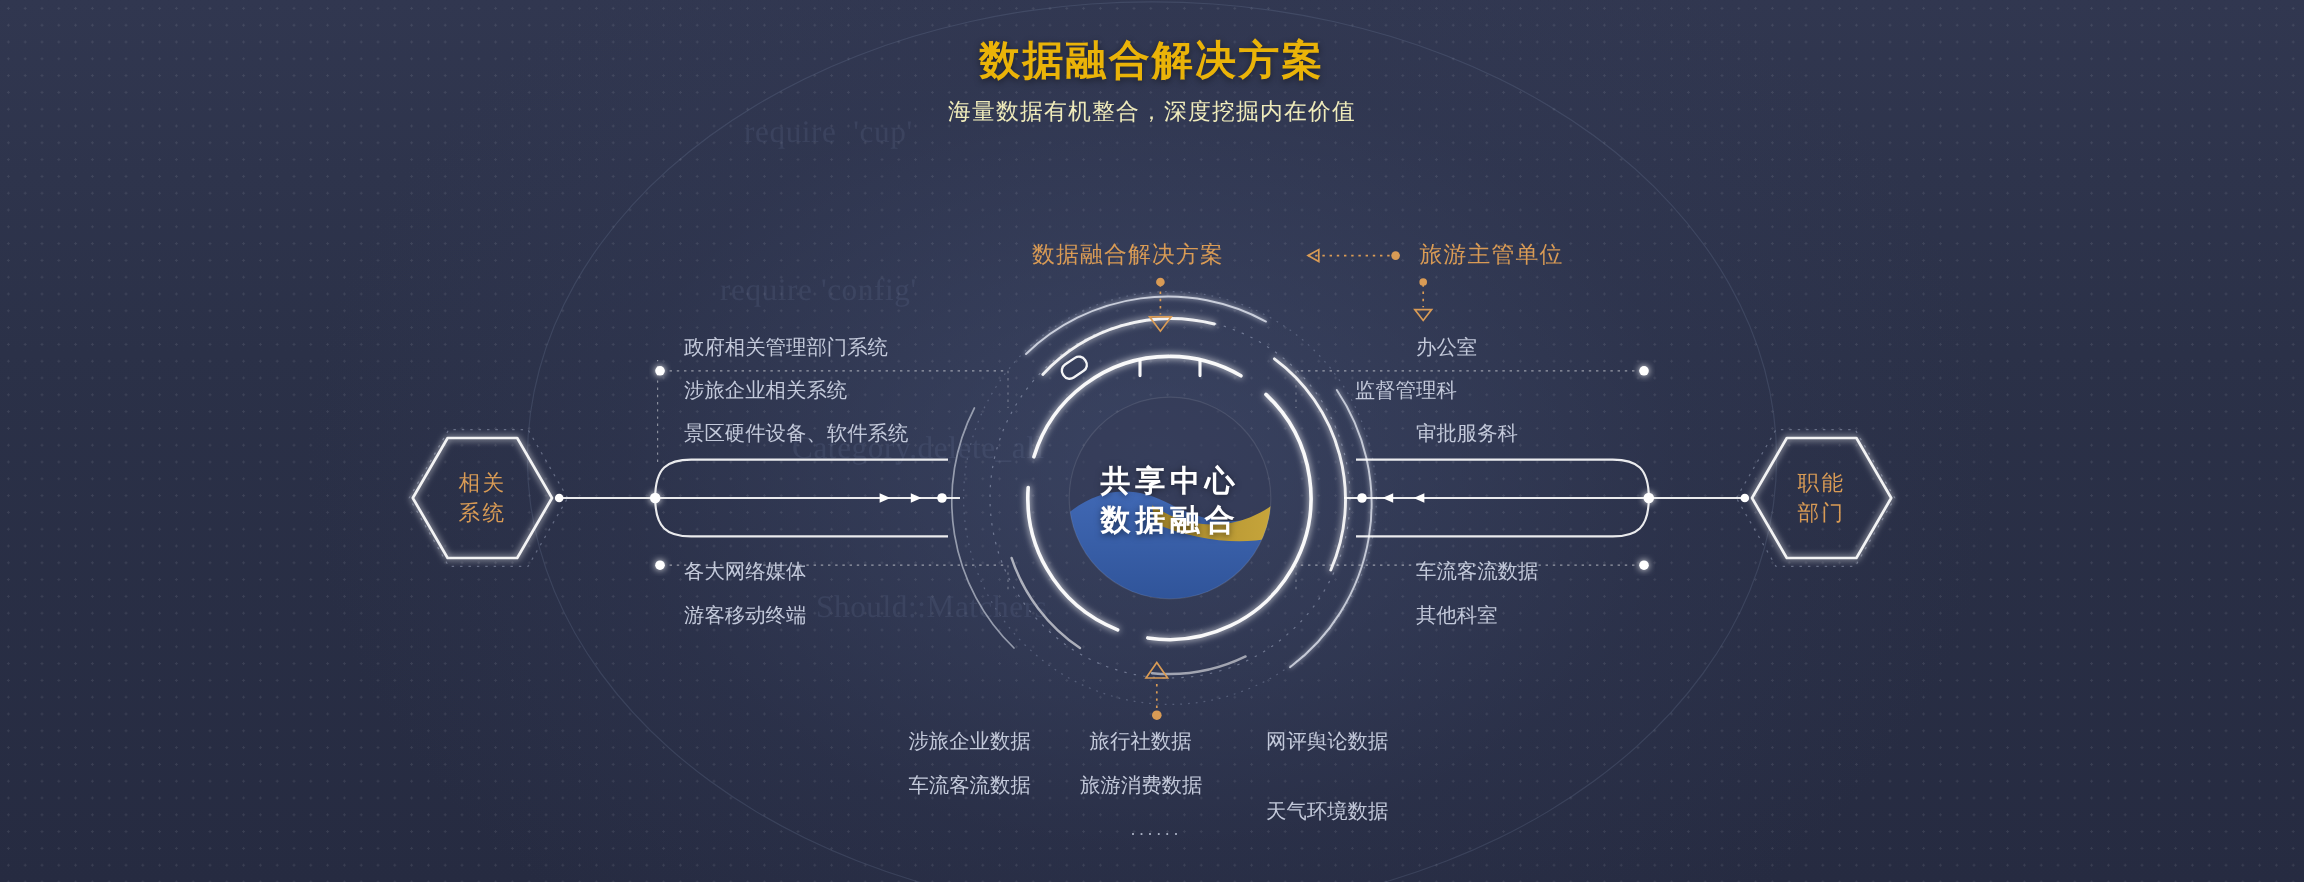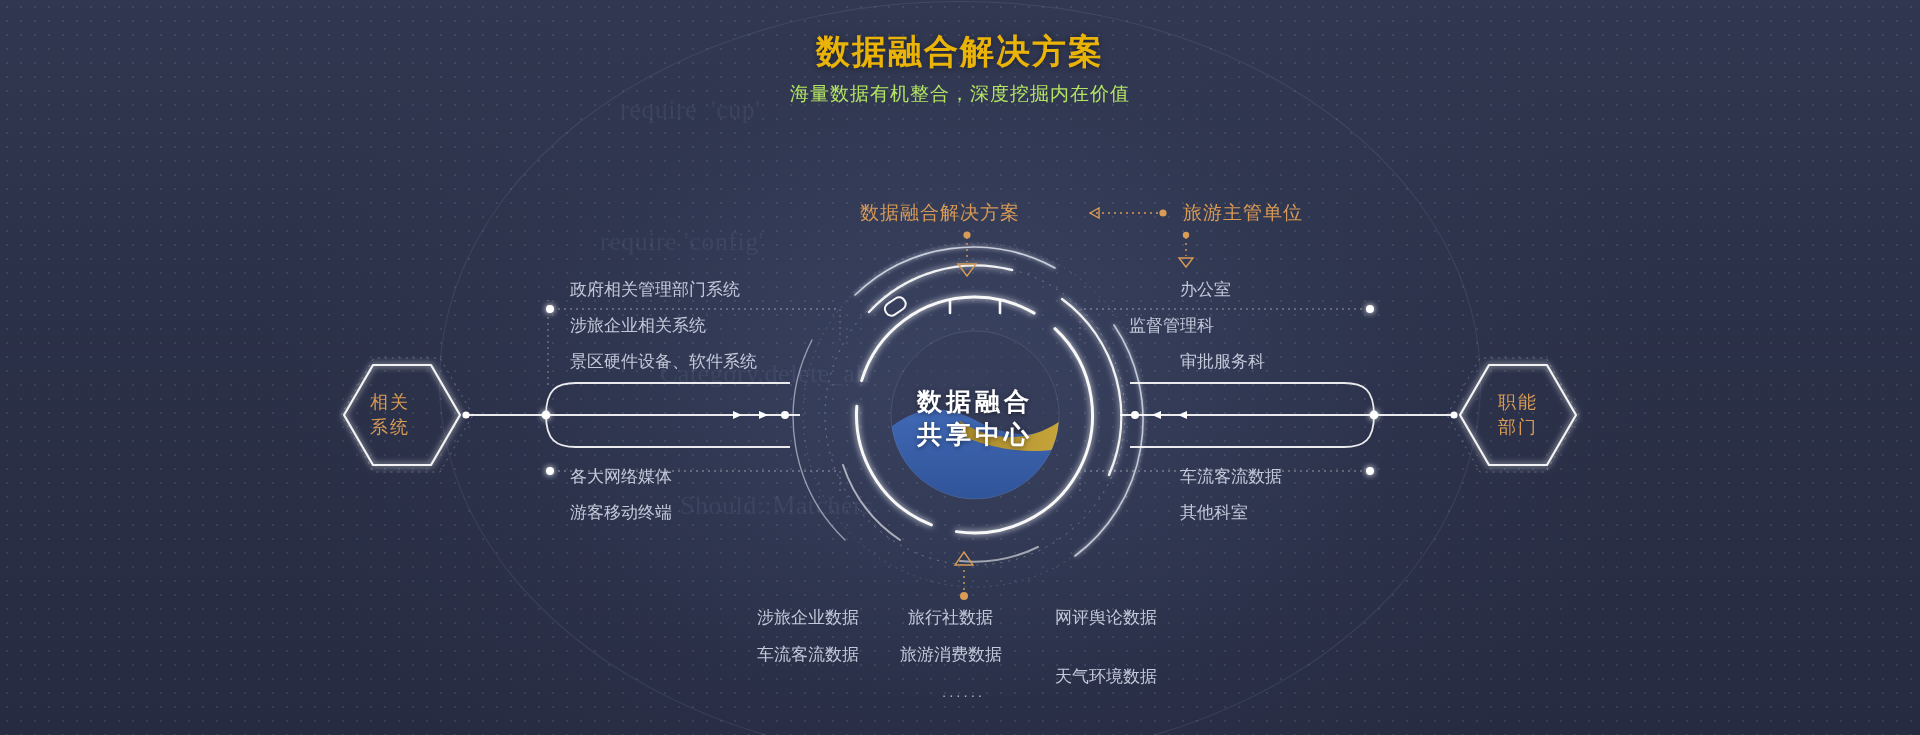--- a/index.html
+++ b/index.html
@@ -54,21 +54,21 @@
   
   #titleblock{
     position:absolute;left:0;right:0;top:34px;text-align:center;z-index:30;
   }
   #title{
     font-size:34px;font-weight:bold;color:#eab308;letter-spacing:2px;
     margin:0 0 16px 0;line-height:1;
     text-shadow:0 1px 6px rgba(0,0,0,.45);
   }
   #subtitle{
-    font-size:19px;color:#bef264;letter-spacing:1px;margin:0;line-height:1;
+    font-size:19px;color:#fef9c3;letter-spacing:1px;margin:0;line-height:1;
     opacity:.93;
   }
 
   
   #diagram{position:absolute;left:0;top:0;width:1920px;height:735px;z-index:20;}
 
   
   .lbl{position:absolute;z-index:25;white-space:nowrap;line-height:1;}
   .lbl-grey{color:#c3c9da;font-size:17px;}
   .lbl-orange{color:#d99b55;font-size:19px;letter-spacing:1px;}
@@ -299,32 +299,32 @@
     <circle cx="1370" cy="471" r="4" fill="#ffffff" filter="url(#glow)"></circle>
 
     <line x1="1080" y1="309" x2="1080" y2="340" stroke="#ffffff" stroke-opacity=".3" stroke-width="1" stroke-dasharray="2 4"></line>
     <line x1="1080" y1="471" x2="1080" y2="495" stroke="#ffffff" stroke-opacity=".3" stroke-width="1" stroke-dasharray="2 4"></line>
   </g>
 </svg>
 
 <div class="lbl lbl-orange" style="left:860px;top:203px;">数据融合解决方案</div>
 <div class="lbl lbl-orange" style="left:1183px;top:203px;">旅游主管单位</div>
 
-<div class="hex-text" style="left:330px;top:390px;width:120px;text-align:center;">
+<div class="hex-text" style="left:342px;top:390px;width:120px;text-align:center;">
   <div>相关</div>
   <div>系统</div>
 </div>
 <div class="hex-text" style="left:1458px;top:390px;width:120px;">
   <div>职能</div>
   <div>部门</div>
 </div>
 
 <div class="center-text" style="left:875px;top:385px;width:200px;">
+  <div>共享中心</div>
   <div>数据融合</div>
-  <div>共享中心</div>
 </div>
 
 <div class="lbl lbl-grey" style="left:570px;top:281px;">政府相关管理部门系统</div>
 <div class="lbl lbl-grey" style="left:570px;top:317px;">涉旅企业相关系统</div>
 <div class="lbl lbl-grey" style="left:570px;top:353px;">景区硬件设备、软件系统</div>
 
 <div class="lbl lbl-grey" style="left:570px;top:468px;">各大网络媒体</div>
 <div class="lbl lbl-grey" style="left:570px;top:504px;">游客移动终端</div>
 
 <div class="lbl lbl-grey" style="left:1180px;top:281px;">办公室</div>

